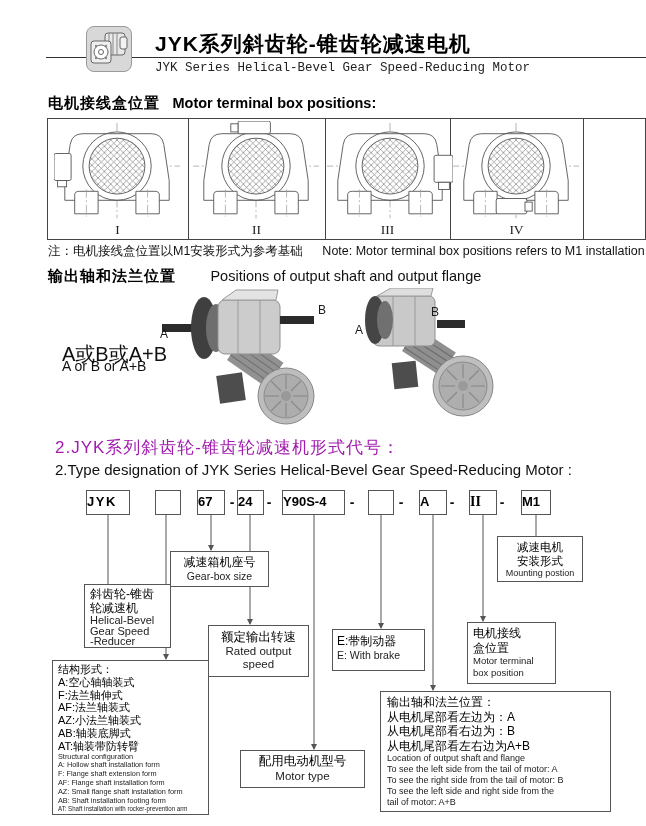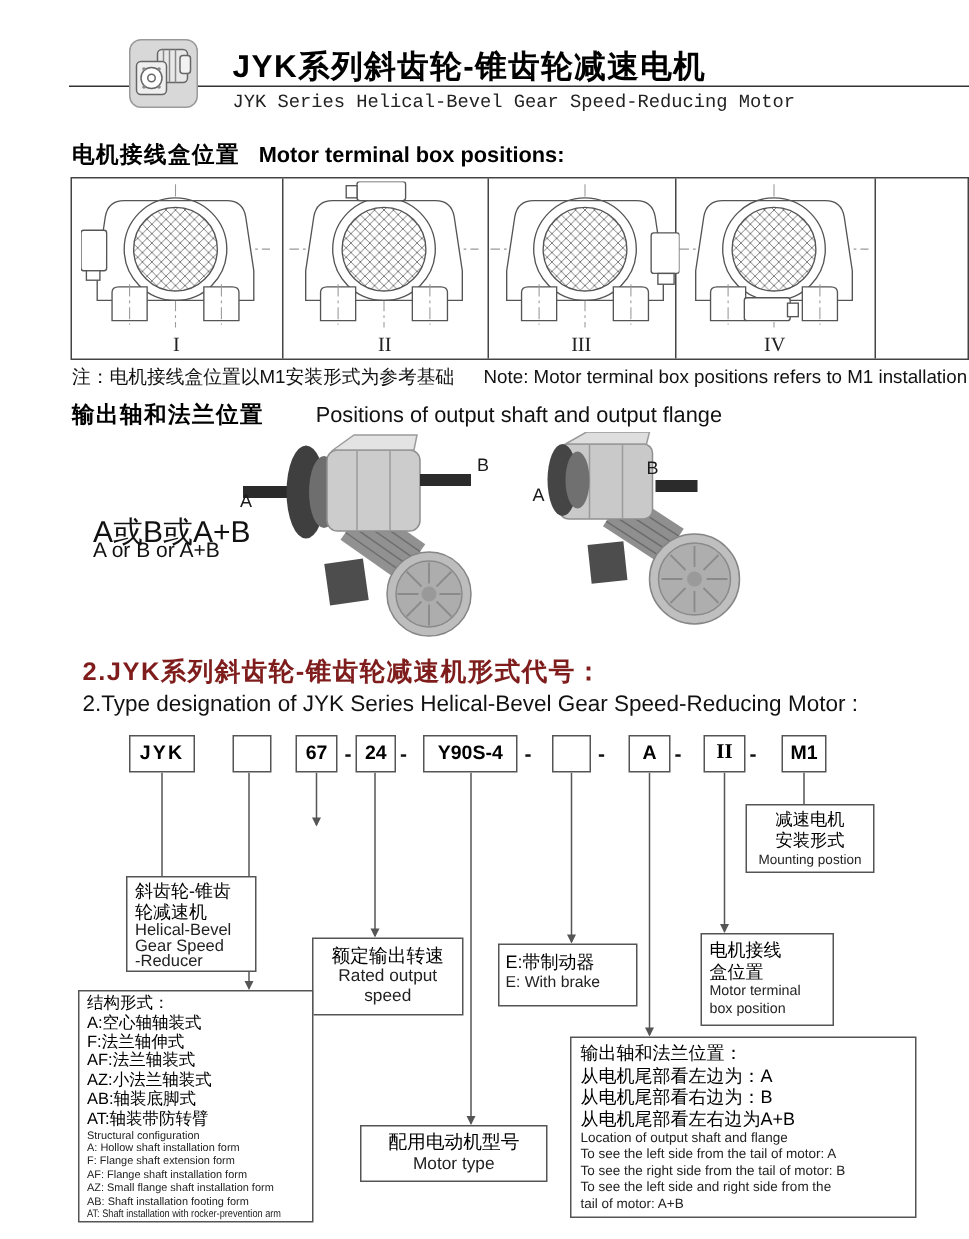--- a/index.html
+++ b/index.html
@@ -18,25 +18,25 @@
   
   #mtable{left:47px;top:118px;width:599px;height:122px;border:1px solid #444;box-sizing:border-box;}
   .vdiv{position:absolute;top:0;width:1px;height:120px;background:#444;}
   .plabel{position:absolute;top:222px;text-align:center;font-family:"Liberation Serif",serif;font-size:13.5px;color:#222;}
   #note-line{left:48px;top:243px;white-space:nowrap;font-size:12.5px;color:#111;}
   #note-line .en{margin-left:16px;}
   
   #opt1{left:62px;top:341px;font-size:20px;}
   #opt2{left:62px;top:358px;font-size:14px;}
   
-  #d-h-zh{left:55px;top:436px;font-size:17px;font-weight:bold;letter-spacing:1px;color:#7f1d1d;}
+  #d-h-zh{left:55px;top:436px;font-size:17px;font-weight:normal;letter-spacing:1px;color:#a21caf;}
   #d-h-en{left:55px;top:461px;font-size:15px;color:#111;}
   
   .code-box{position:absolute;top:490px;height:25px;border:1px solid #555;box-sizing:border-box;background:#fff;
-            text-align:center;line-height:22px;font-weight:bold;font-size:13px;color:#000;}
+            text-align:left;line-height:22px;font-weight:bold;font-size:13px;color:#000;}
   .code-dash{position:absolute;top:490px;height:25px;width:10px;line-height:24px;font-weight:bold;font-size:14px;text-align:center;}
   .serif{font-family:"Liberation Serif",serif;font-size:14px;}
   #tok0{letter-spacing:1.5px;}
   
   .cbox{position:absolute;border:1px solid #555;background:#fff;box-sizing:border-box;overflow:hidden;}
   .cz{font-size:12px;line-height:14.5px;color:#000;}
   .ce{font-size:10px;line-height:11.5px;color:#222;}
   .ctr{text-align:center;}
   #cb-helical{left:84px;top:584px;width:87px;height:64px;padding:2px 5px;}
   #cb-helical .cz{line-height:14px;}
@@ -293,20 +293,24 @@
   </svg>
 
   <div class="cbox" id="cb-helical">
     <div class="cz">斜齿轮-锥齿</div>
     <div class="cz">轮减速机</div>
     <div class="ce">Helical-Bevel</div>
     <div class="ce">Gear Speed</div>
     <div class="ce">-Reducer</div>
   </div>
 
+  <div class="cbox ctr" id="cb-gearbox">
+    <div class="cz">减速箱机座号</div>
+    <div class="ce">Gear-box size</div>
+  </div>
 
   <div class="cbox ctr" id="cb-rated">
     <div class="cz">额定输出转速</div>
     <div class="ce">Rated output</div>
     <div class="ce">speed</div>
   </div>
 
   <div class="cbox" id="cb-struct">
     <div class="cz">结构形式：</div>
     <div class="cz">A:空心轴轴装式</div>

